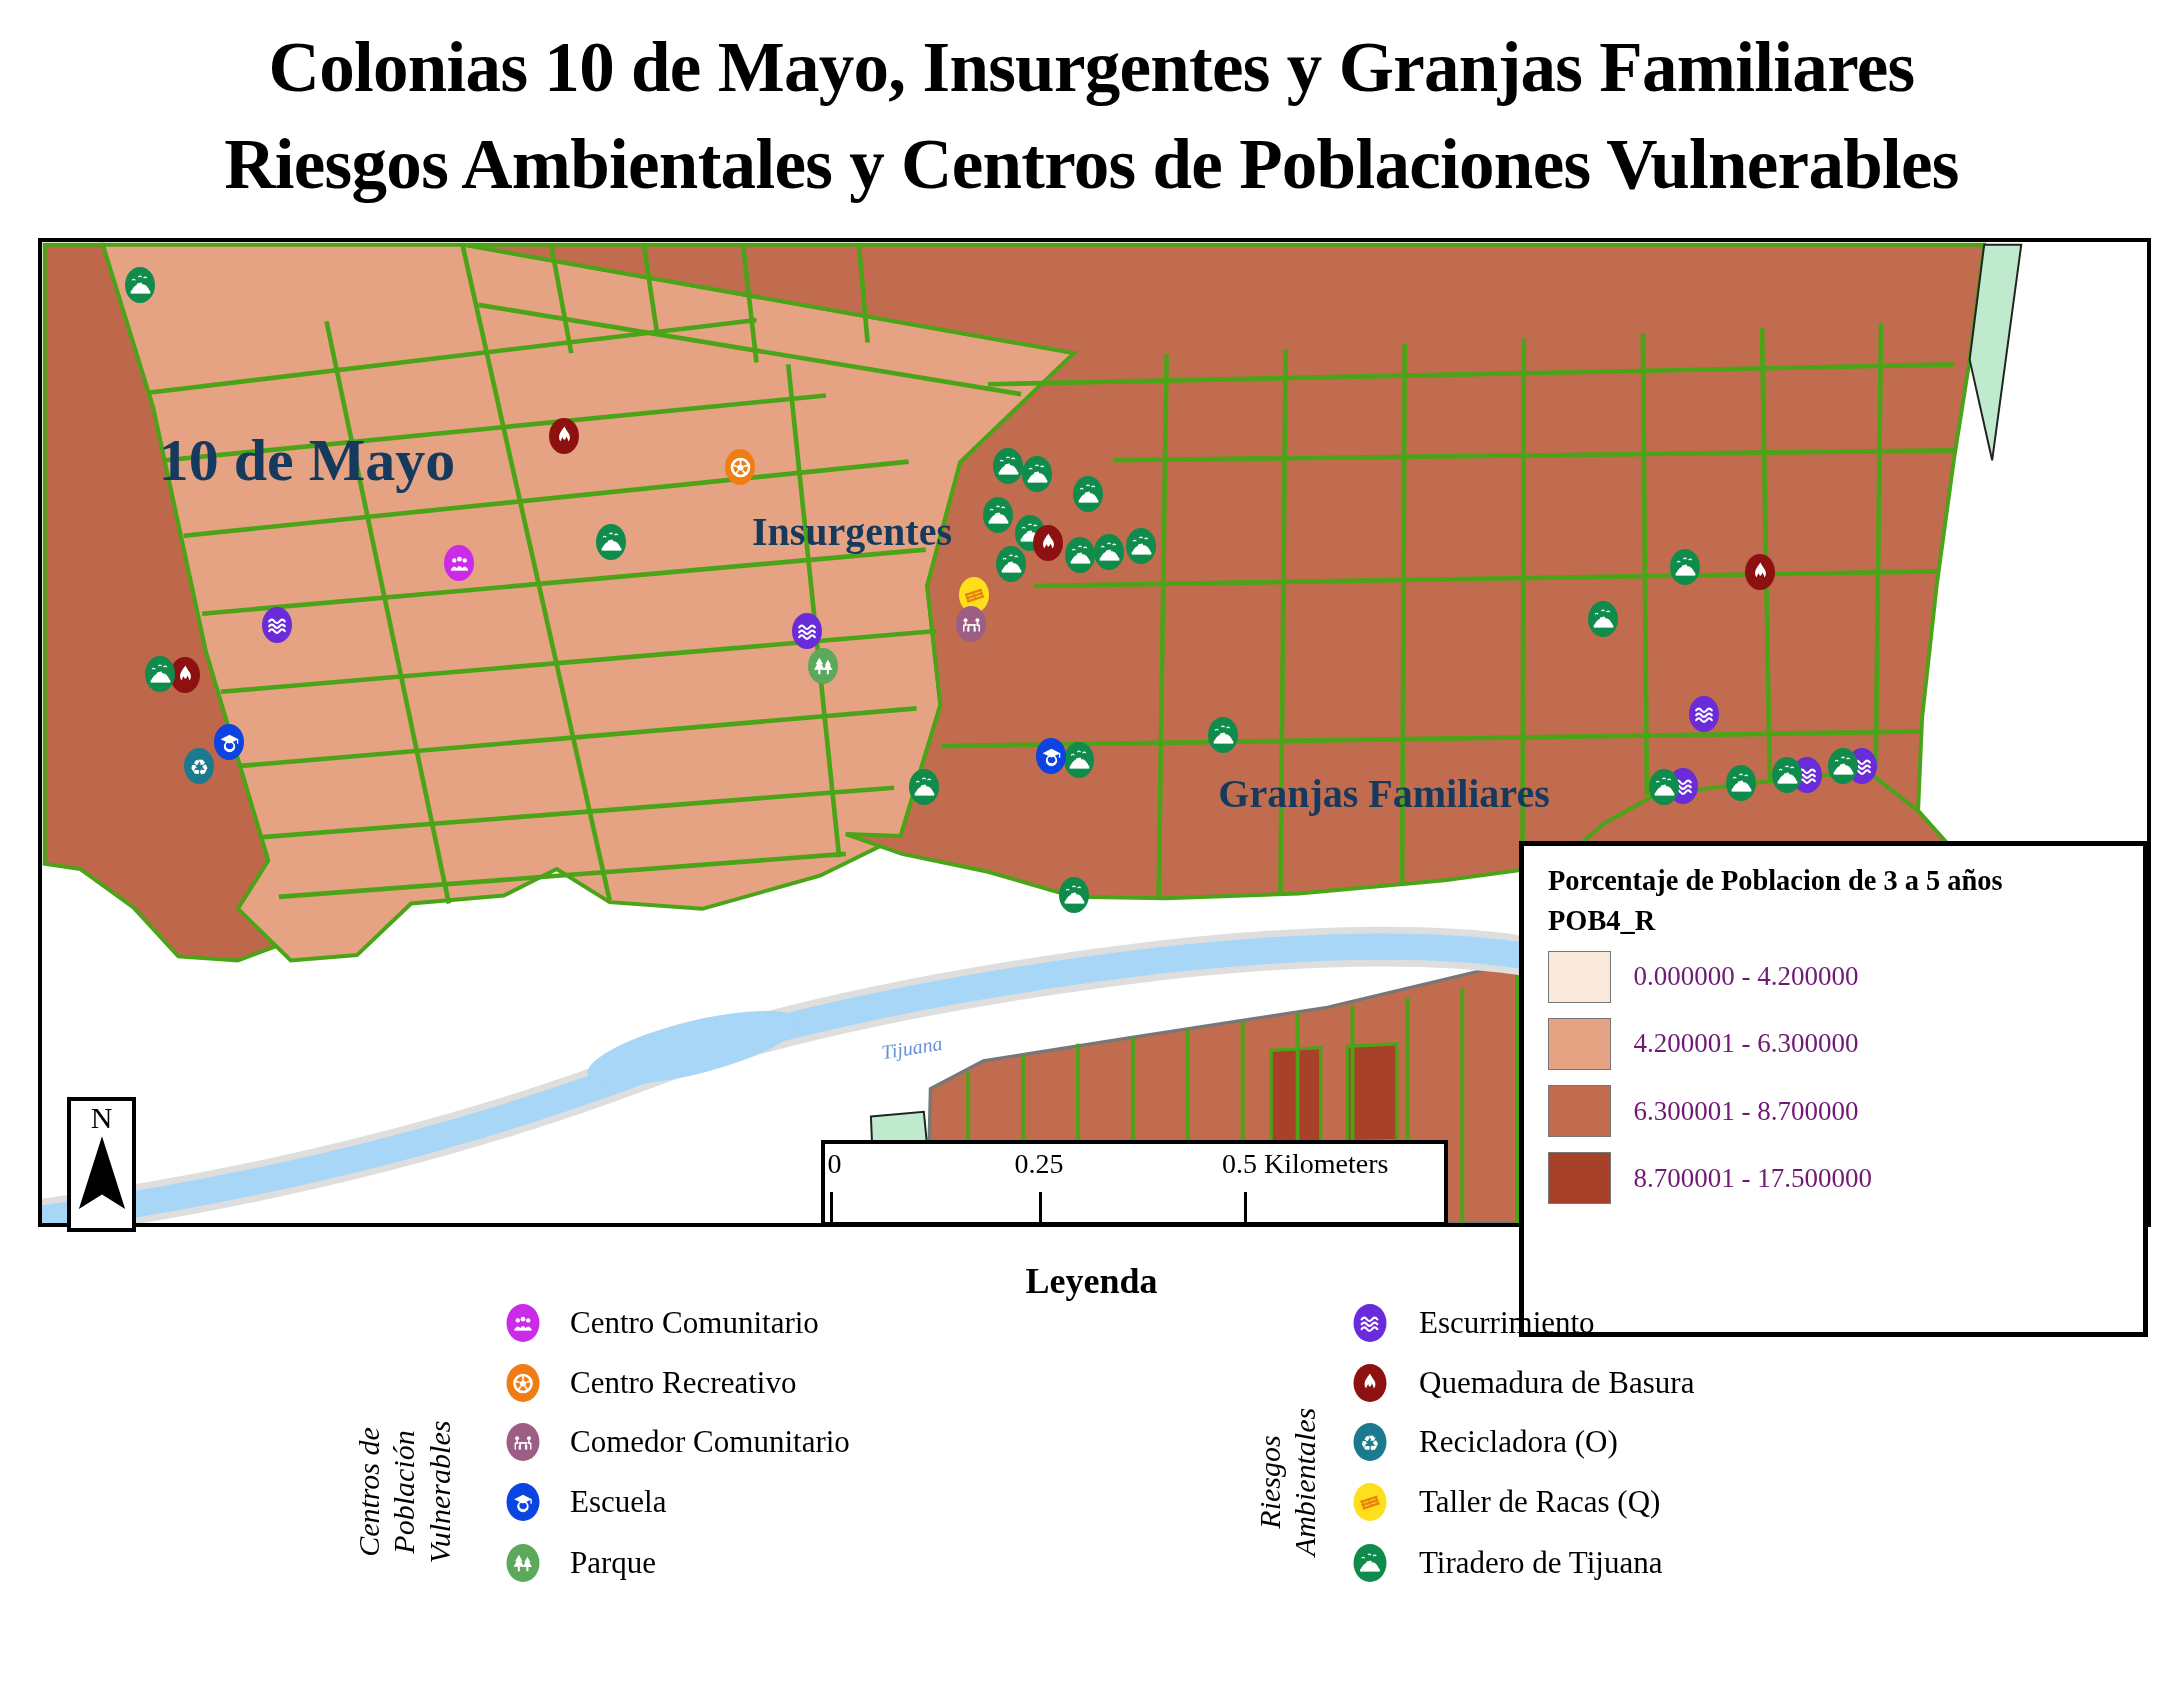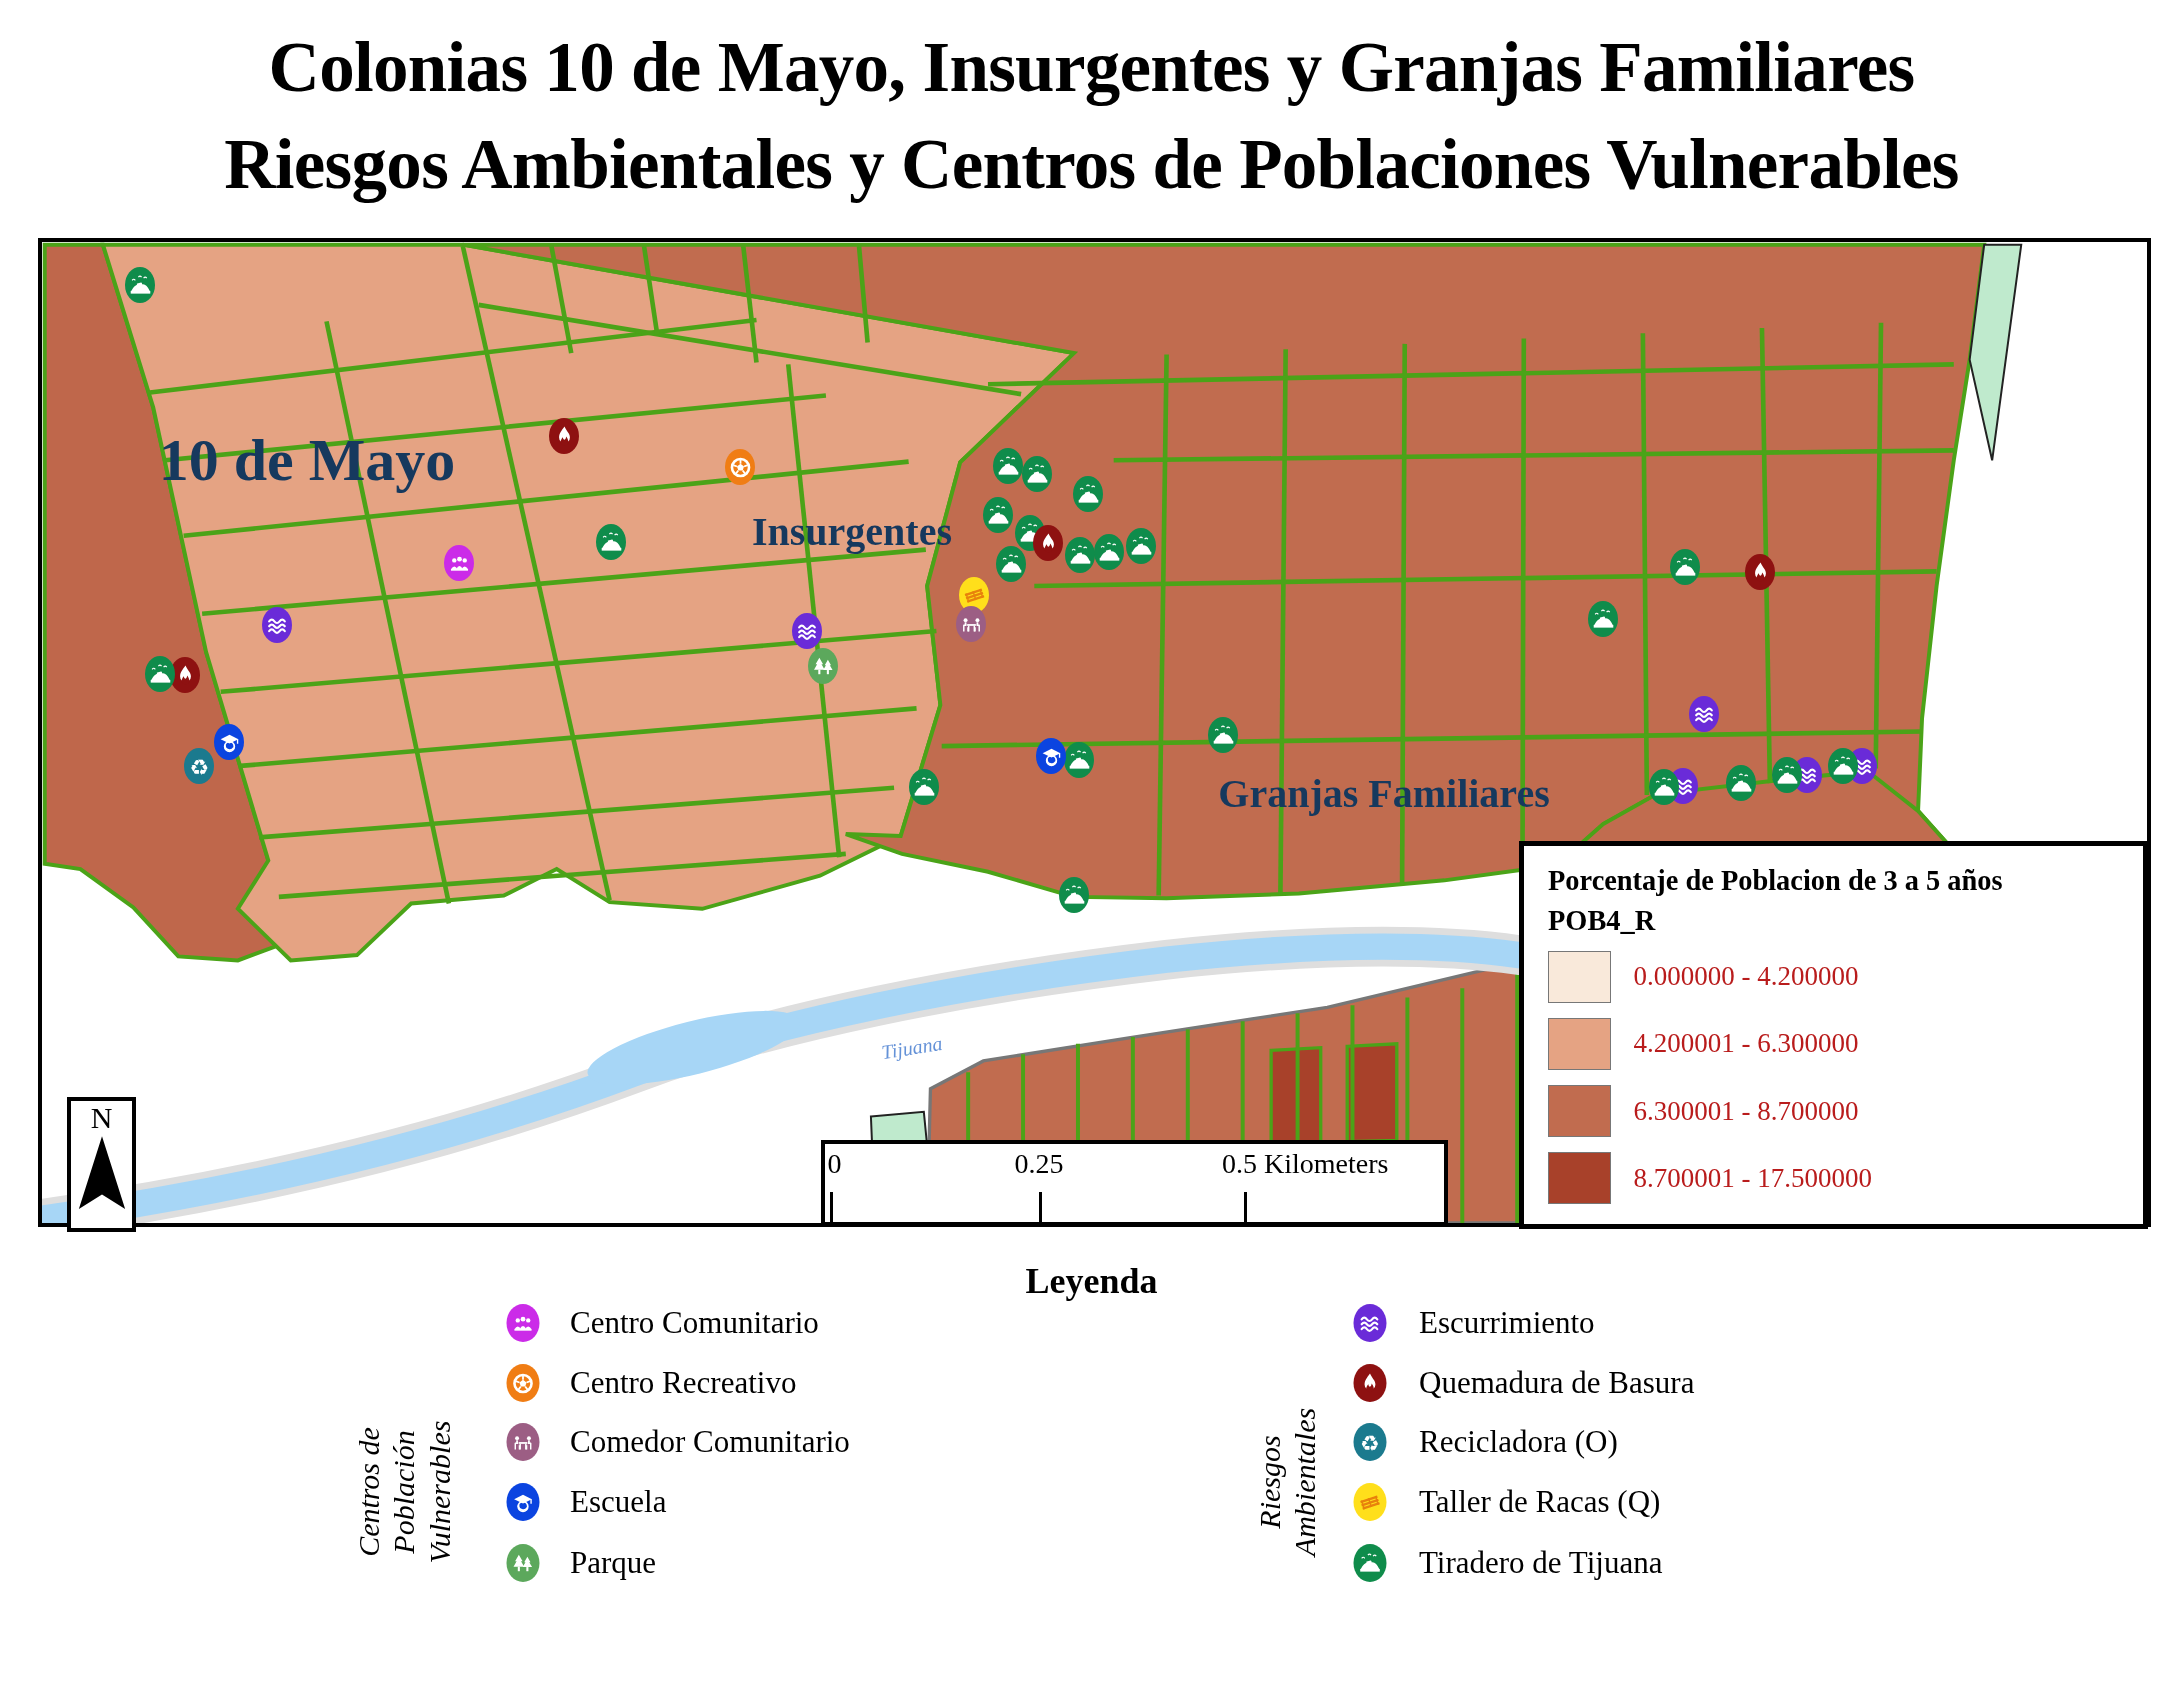--- a/index.html
+++ b/index.html
@@ -25,27 +25,27 @@
   
   #north{position:absolute;left:25px;top:855px;width:61px;height:127px;background:#fff;
          border:4.6px solid #000;text-align:center;}
   #north .n-letter{font-size:30px;line-height:34px;color:#000;}
   
   #scalebar{position:absolute;left:779px;top:898px;width:619px;height:78px;background:#fff;
             border:4px solid #000;}
   #scalebar .sb-label{position:absolute;top:4px;font-size:28px;color:#000;white-space:nowrap;}
   #scalebar .sb-tick{position:absolute;bottom:0;width:2.6px;height:30px;background:#000;}
   
-  #map-legend{position:absolute;left:1477px;top:599px;width:629px;height:388px;background:#fff;
+  #map-legend{position:absolute;left:1477px;top:599px;width:629px;height:496px;background:#fff;
               border:5.3px solid #000;box-sizing:border-box;padding:18.5px 20px 6.6px 24px;}
   #map-legend .ml-title{font-size:28.4px;font-weight:bold;color:#000;}
   #map-legend .ml-field{font-size:28.4px;font-weight:bold;color:#000;margin-top:8px;}
   .ml-row{display:flex;align-items:center;margin-top:13.2px;height:54px;}
   .ml-swatch{width:63px;height:52px;border:1.3px solid #777;box-sizing:border-box;margin-right:22.5px;}
-  .ml-label{font-size:27px;color:#b91c1c;}
+  .ml-label{font-size:27px;color:#701a75;}
   
   #leyenda-title{position:absolute;left:0;top:1260px;width:2183px;text-align:center;
                  font-size:36px;font-weight:bold;color:#000;}
   .group-title{position:absolute;font-style:italic;font-size:30px;color:#000;text-align:center;
                line-height:1.18;transform:translate(-50%,-50%) rotate(-90deg);white-space:pre-line;}
   .bl-item-icon{position:absolute;transform:translate(-50%,-50%);}
   .bl-item-label{position:absolute;transform:translate(0,-50%);font-size:31px;color:#000;white-space:nowrap;}
 </style>
 </head>
 <body>

